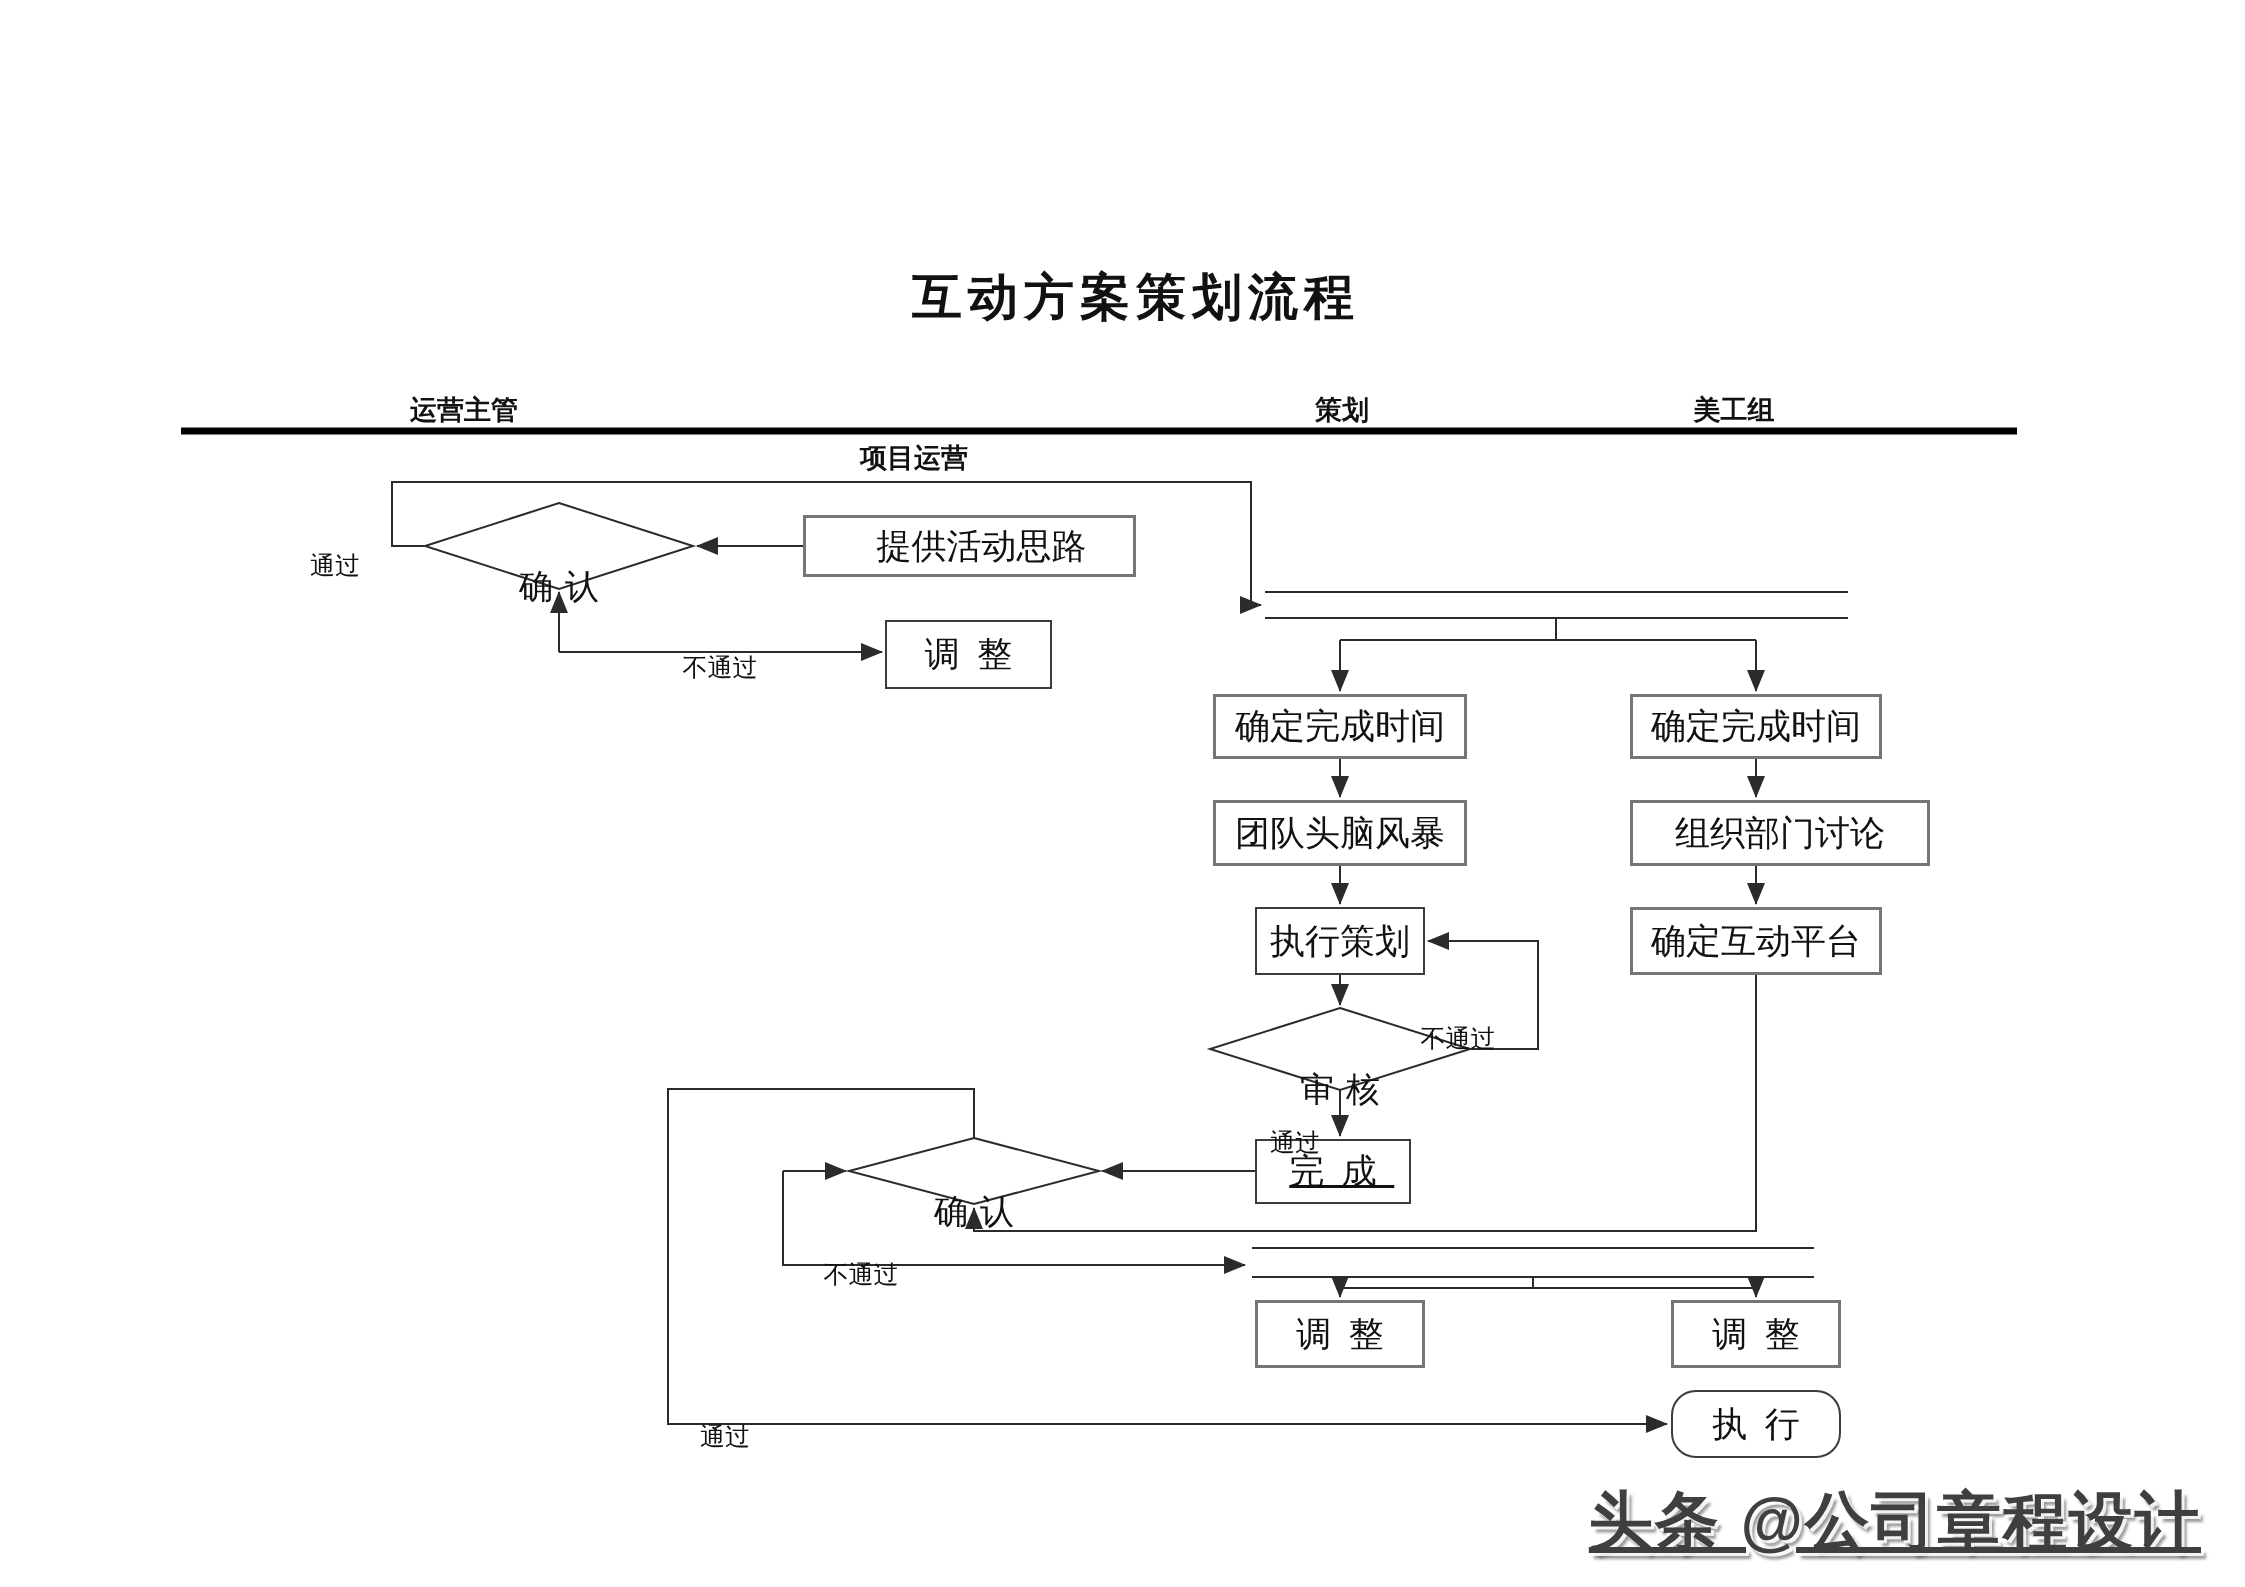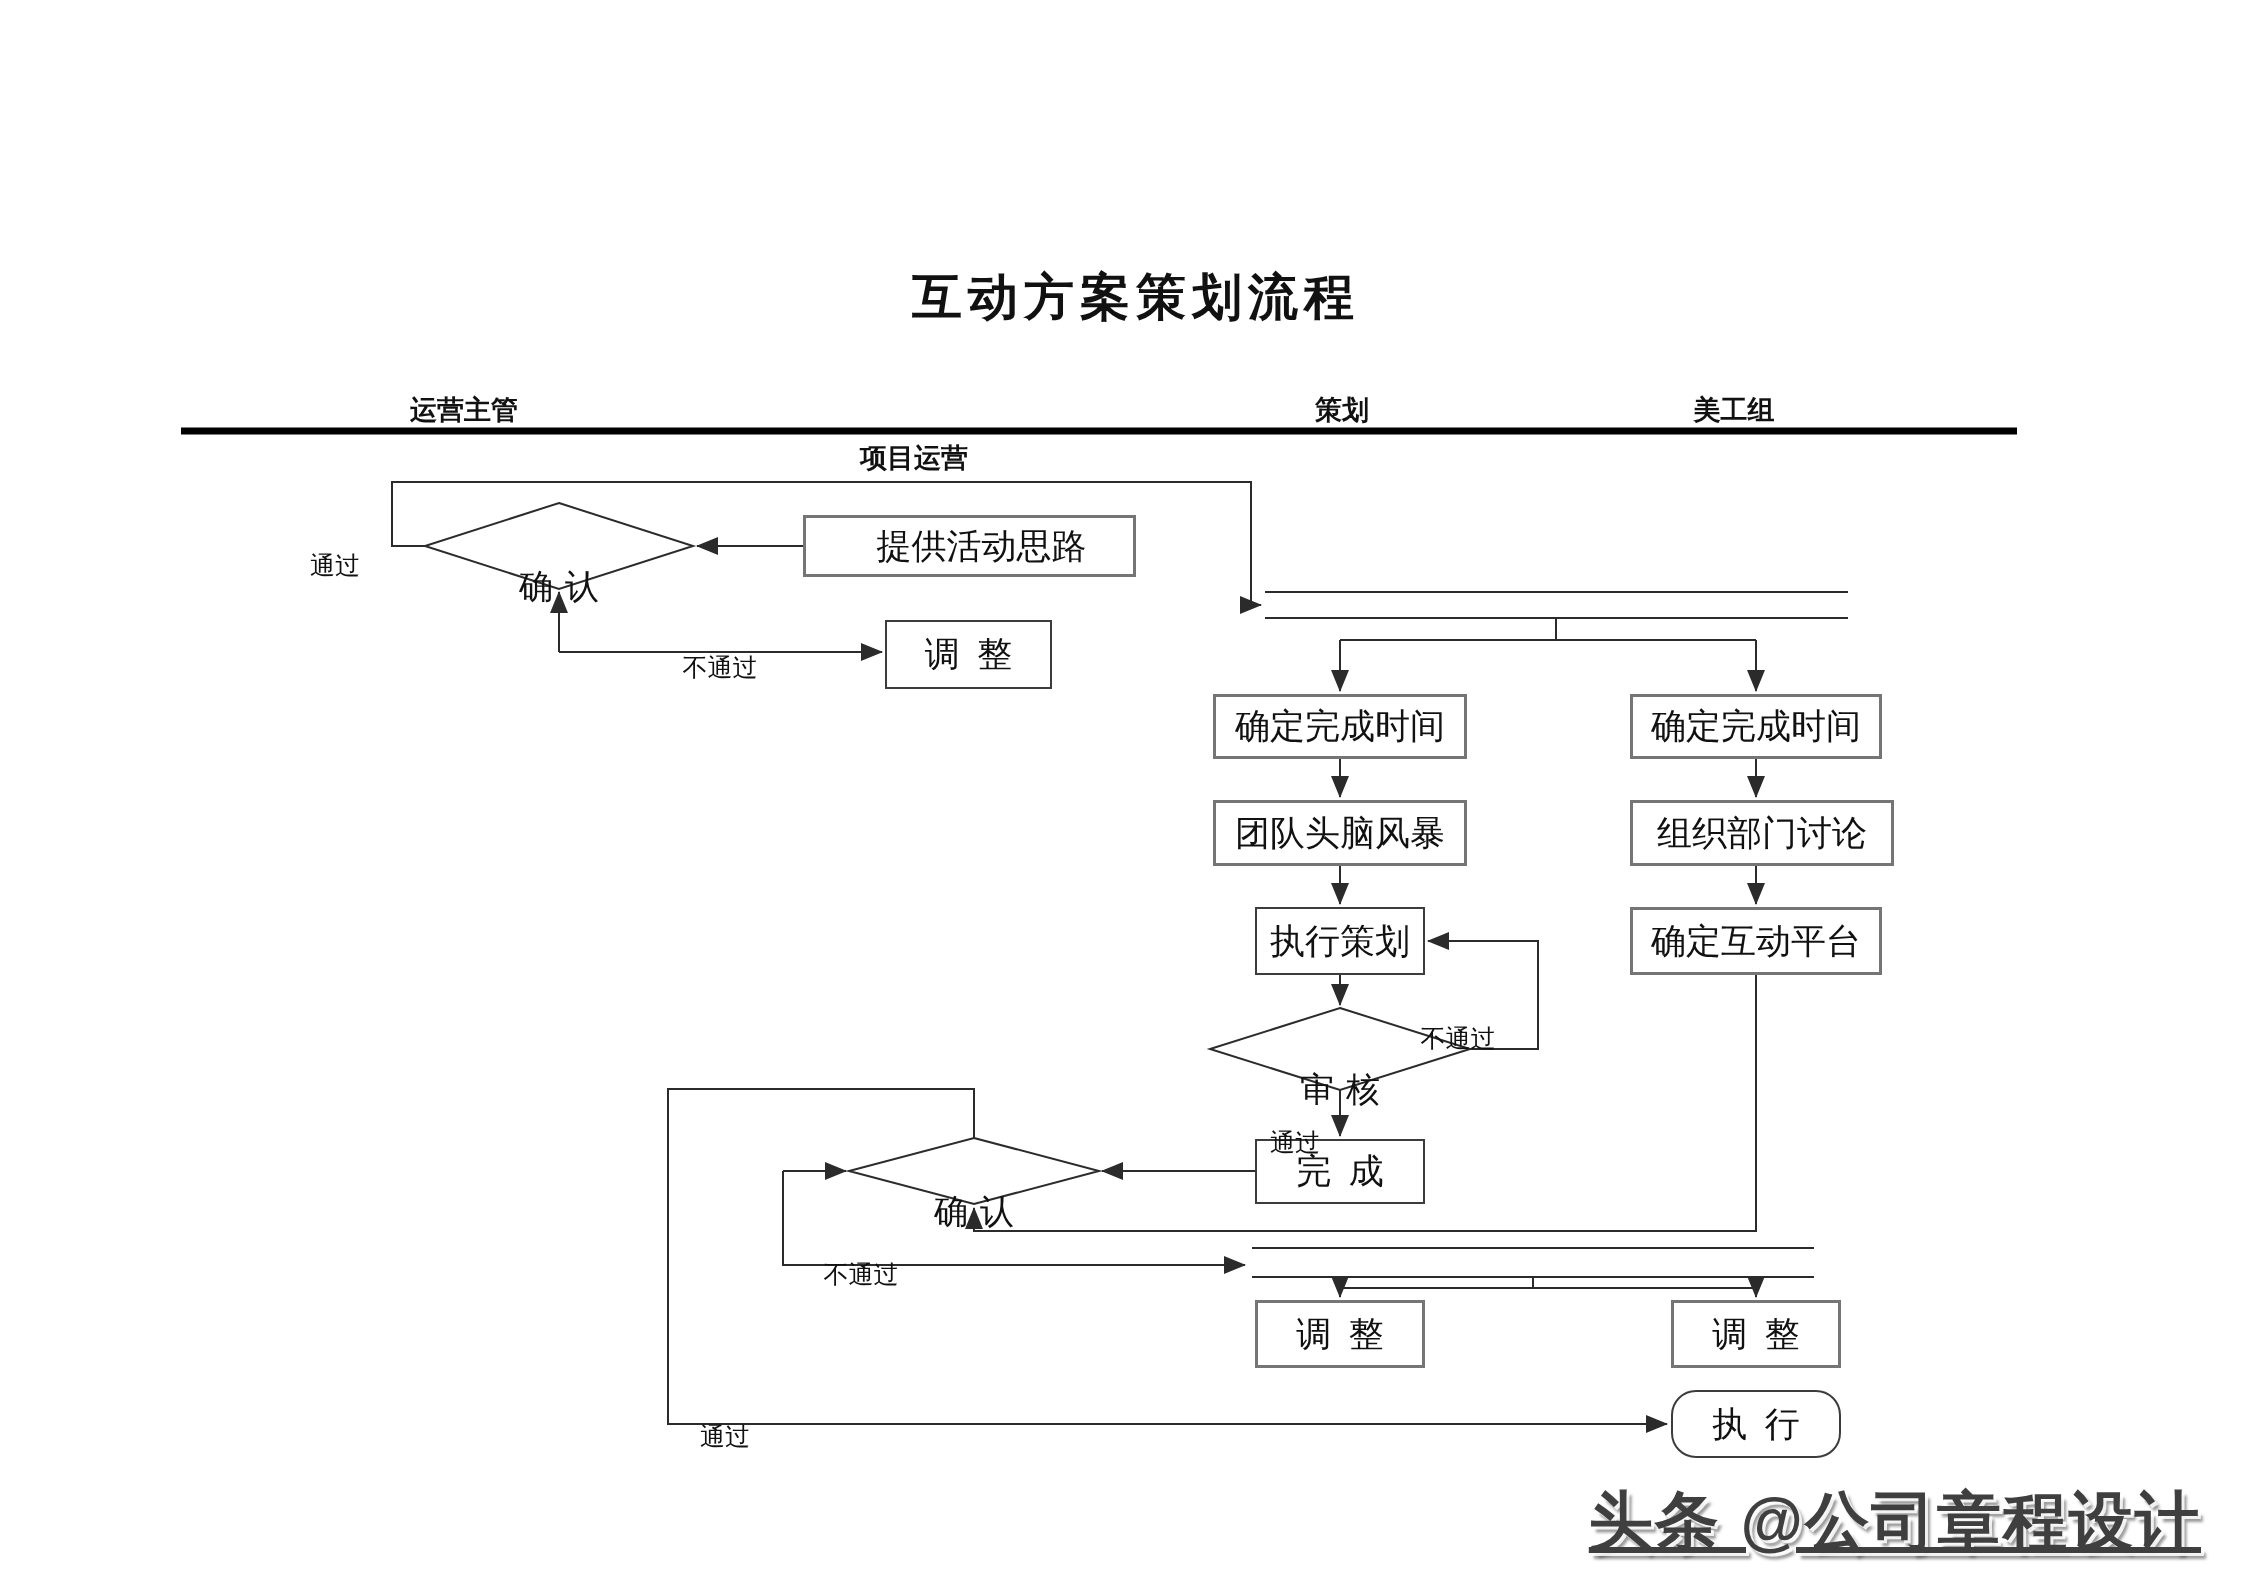--- a/index.html
+++ b/index.html
@@ -122,24 +122,24 @@
   <div class="lane-label" style="left:914px;margin-top:48px;">项目运营</div>
   <div class="lane-label" style="left:1342px;">策划</div>
   <div class="lane-label" style="left:1734px;">美工组</div>
 
   <div class="box b-gray" style="left:803px;top:515px;width:333px;height:62px;padding-left:24px;">提供活动思路</div>
   <div class="box b-dark sp" style="left:885px;top:620px;width:167px;height:69px;">调整</div>
 
   <div class="box b-gray" style="left:1213px;top:694px;width:254px;height:65px;">确定完成时间</div>
   <div class="box b-gray" style="left:1213px;top:800px;width:254px;height:66px;">团队头脑风暴</div>
   <div class="box b-dark" style="left:1255px;top:907px;width:170px;height:68px;">执行策划</div>
-  <div class="box b-dark sp" style="left:1255px;top:1139px;width:170px;height:65px;">完成</div>
+  <div class="box b-dark sp" style="left:1255px;top:1139px;width:156px;height:65px;text-decoration:underline;">完成</div>
 
   <div class="box b-gray" style="left:1630px;top:694px;width:252px;height:65px;">确定完成时间</div>
-  <div class="box b-gray" style="left:1630px;top:800px;width:264px;height:66px;">组织部门讨论</div>
+  <div class="box b-gray" style="left:1630px;top:800px;width:300px;height:66px;">组织部门讨论</div>
   <div class="box b-gray" style="left:1630px;top:907px;width:252px;height:68px;">确定互动平台</div>
 
   <div class="box b-gray sp" style="left:1255px;top:1300px;width:170px;height:68px;">调整</div>
   <div class="box b-gray sp" style="left:1671px;top:1300px;width:170px;height:68px;">调整</div>
   <div class="box b-dark sp" style="left:1671px;top:1390px;width:170px;height:68px;border-radius:25px;">执行</div>
 
   <div class="diamond-label" style="left:559px;top:546px;">确认</div>
   <div class="diamond-label" style="left:1340px;top:1049px;">审核</div>
   <div class="diamond-label" style="left:974px;top:1171px;">确认</div>
 

